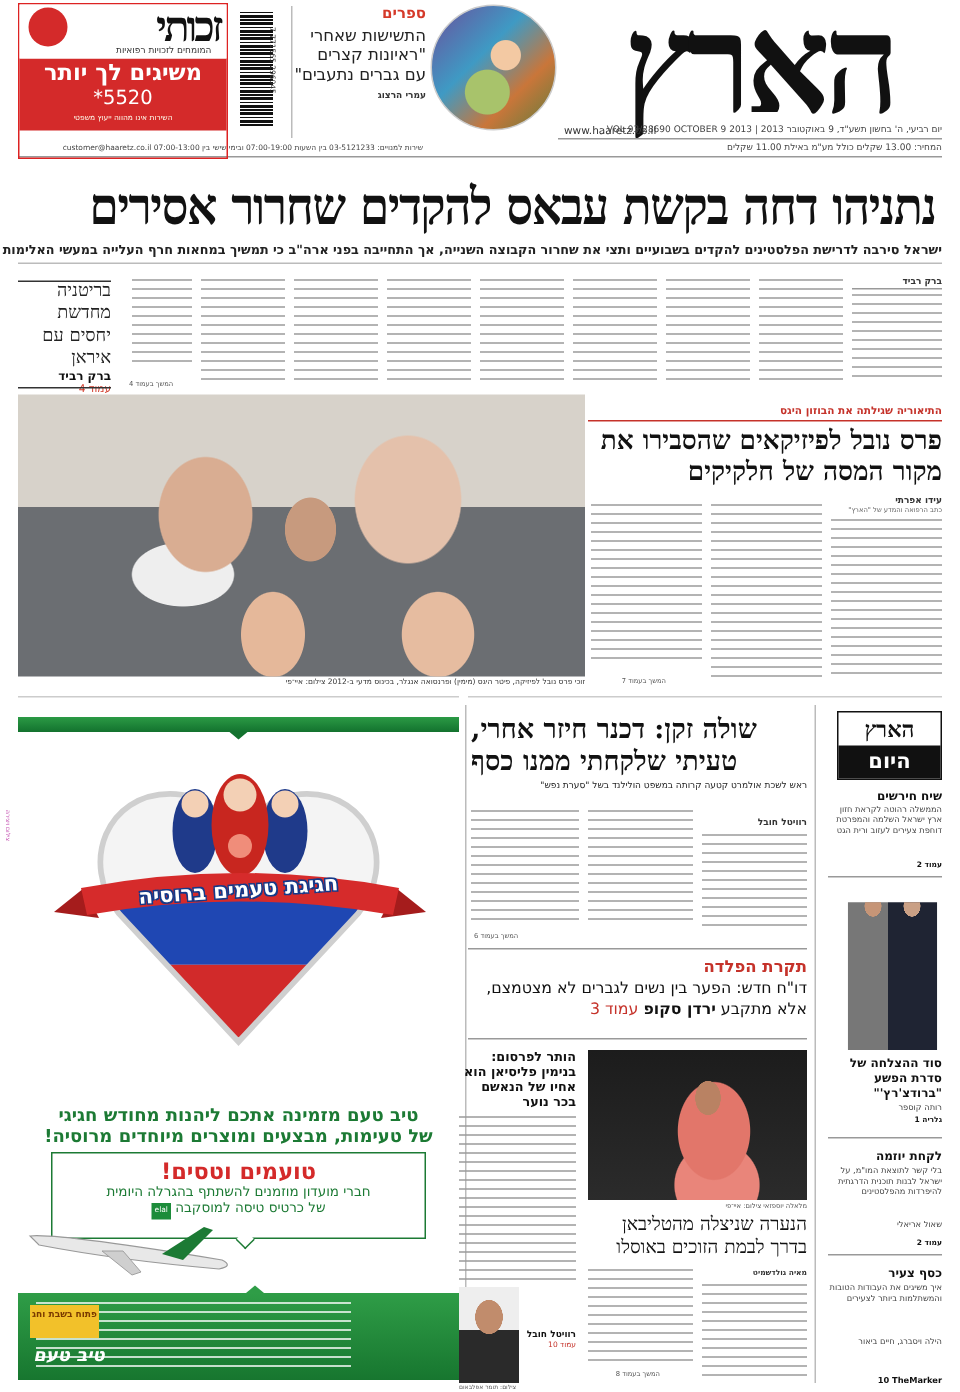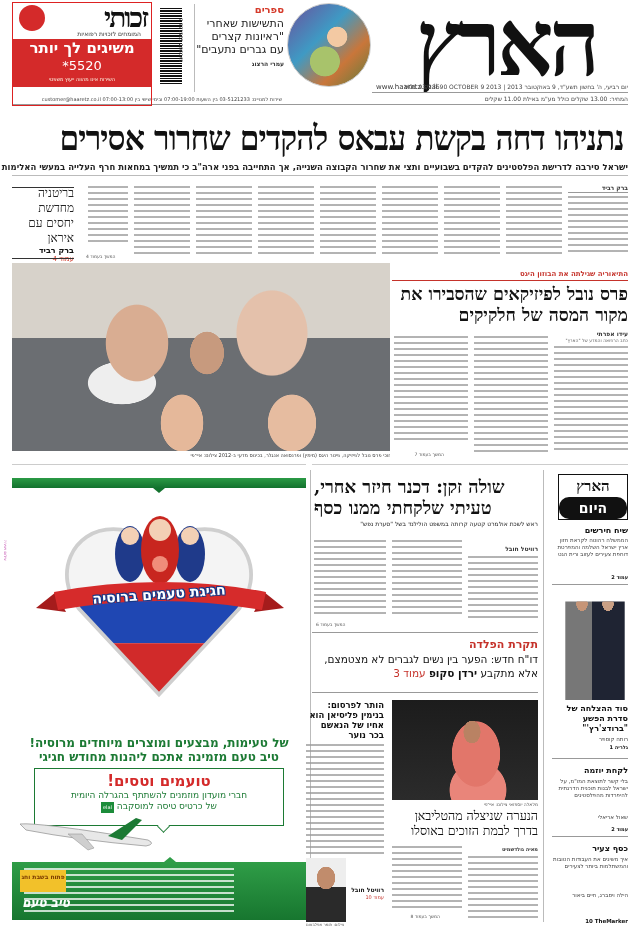--- a/index.html
+++ b/index.html
@@ -116,21 +116,21 @@
   .photo-man { left: 306px; top: 858px; width: 40px; height: 64px;
     background: radial-gradient(ellipse 13px 16px at 20px 20px, #c18c6c 0 70%, transparent 72%),
                 linear-gradient(180deg,#eee 0 45%, #2a2a2a 45%); }
   .man-name { left: 346px; top: 886px; width: 38px; text-align: right; font-size: 6px; font-weight: bold; color: #111; }
   .man-page { left: 346px; top: 894px; width: 38px; text-align: right; font-size: 5px; color: #c5322a; }
 
   
   .rail { right: 12px; top: 474px; width: 80px; }
   .haaretz-today { position: absolute; right: 0; top: 0; width: 70px; height: 46px; border: 1.5px solid #111; }
   .ht-top { height: 22px; font-family: "DejaVu Serif", serif; font-size: 15px; font-weight: bold; text-align: center; line-height: 22px; color: #111; }
-  .ht-bot { height: 22px; background: #111; color: #fff; font-size: 14px; font-weight: bold; text-align: center; line-height: 22px; border-radius: 10px; }
+  .ht-bot { height: 22px; background: #111; color: #fff; font-size: 14px; font-weight: bold; text-align: center; line-height: 22px; }
   .rail-item-title { position: absolute; right: 0; width: 76px; text-align: right; font-size: 8px; font-weight: bold; line-height: 10px; color: #111; }
   .rail-item-text { position: absolute; right: 0; width: 76px; text-align: right; font-size: 5.5px; line-height: 7px; color: #444; }
   .rail-item-page { position: absolute; right: 0; font-size: 5px; font-weight: bold; color: #111; }
   .rail-photo { position: absolute; right: 0; top: 114px; width: 66px; height: 112px;
     background:
       radial-gradient(ellipse 8px 10px at 20px 16px, #c69577 0 70%, transparent 72%),
       radial-gradient(ellipse 8px 10px at 46px 16px, #caa085 0 70%, transparent 72%),
       linear-gradient(90deg, #777 0 45%, #1f2433 45% 100%);
     clip-path: polygon(5% 12%, 95% 12%, 95% 100%, 5% 100%); }
   .rail-rule { position: absolute; right: 0; width: 76px; height: 1px; background: #999; }
@@ -238,22 +238,22 @@
   </svg>
 
   <svg class="ru-banner" viewBox="0 0 248 36">
     <path d="M0 30 L20 14 L30 34 Z" fill="#a51c1c"></path>
     <path d="M248 30 L228 14 L218 34 Z" fill="#a51c1c"></path>
     <path d="M18 14 Q124 -6 230 14 L226 32 Q124 14 22 32 Z" fill="#d62b2b"></path>
   </svg>
   <div class="ru-banner-text">חגיגת טעמים ברוסיה</div>
 
   <div class="ru-tagline">
+    <div>טיב טעם מזמינה אתכם ליהנות מחודש חגיגי</div>
     <div>של טעימות, מבצעים ומוצרים מיוחדים מרוסיה!</div>
-    <div>טיב טעם מזמינה אתכם ליהנות מחודש חגיגי</div>
   </div>
 
   <div class="ru-box">
     <div class="ru-box-title">טועמים וטסים!</div>
     <div class="ru-box-text">חברי מועדון מוזמנים להשתתף בהגרלה היומית</div>
     <div class="ru-box-text">
       <span>של כרטיס טיסה למוסקבה</span>
       <span class="ru-elal">elal</span>
     </div>
   </div>

